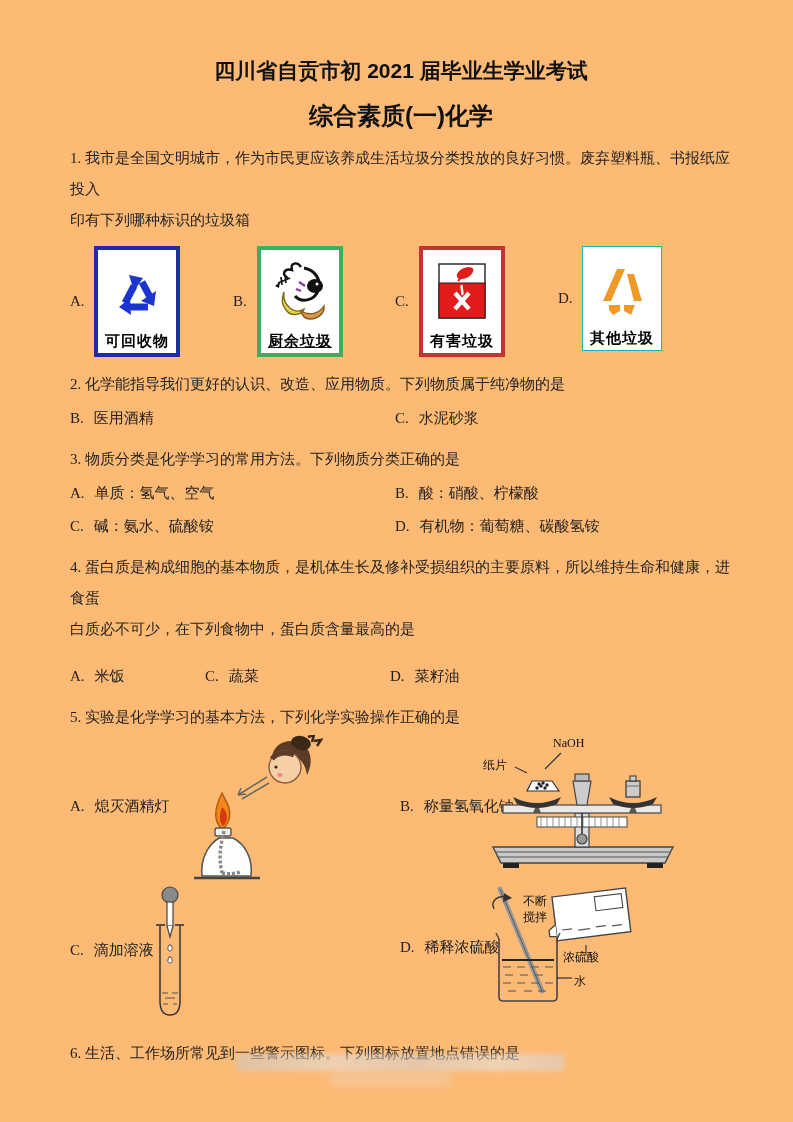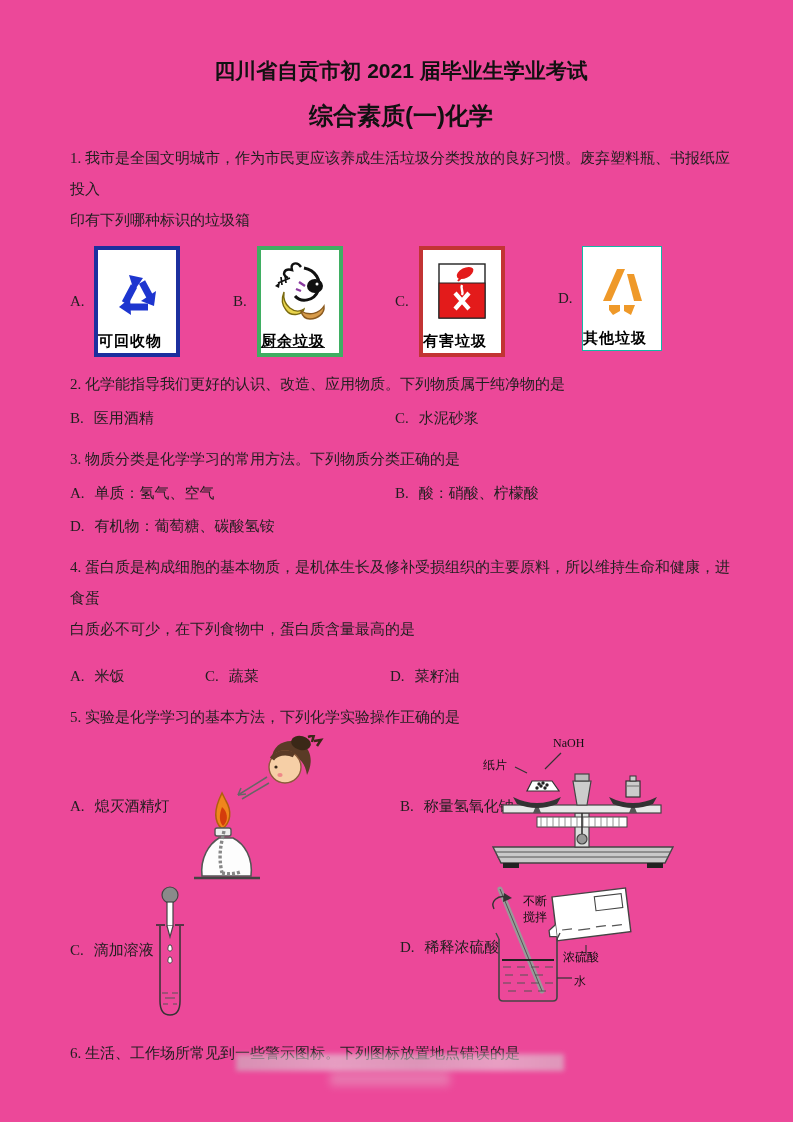--- a/index.html
+++ b/index.html
@@ -1,32 +1,32 @@
 <!DOCTYPE html>
 <html><head>
 <meta charset="utf-8">
 <style>
   html,body{margin:0;padding:0;background:#fff;}
-  .page{position:relative;width:793px;height:1122px;background:#ec4899;overflow:hidden;
+  .page{position:relative;width:793px;height:1122px;background:#fdba74;overflow:hidden;
         font-family:"Liberation Serif","DejaVu Serif",serif;color:#1f1f1f;}
   .content{position:absolute;left:70px;top:56px;width:662px;}
   .title{margin:0;text-align:center;font-size:21px;font-weight:700;line-height:30px;
          font-family:"Liberation Sans","DejaVu Sans",sans-serif;color:#111;}
   .subtitle{margin:12px 0 0 0;text-align:center;font-size:24px;font-weight:700;line-height:36px;
          font-family:"Liberation Sans","DejaVu Sans",sans-serif;color:#111;}
   .stem{margin:9px 0 0 0;font-size:15px;line-height:31px;}
   .opt2col{display:grid;grid-template-columns:325px 1fr;font-size:15px;line-height:33px;margin-top:2px;}
   .opt4col{display:grid;grid-template-columns:135px 185px 170px 1fr;font-size:15px;line-height:33px;margin-top:15px;}
   .letter{margin-right:10px;}
   
   .iconrow{position:relative;height:116px;margin:8px 0 6px 0;}
   .q1opt{position:absolute;top:2px;display:flex;align-items:center;}
   .q1letter{width:24px;font-size:15px;}
   .sign{width:78px;height:100px;background:#fff;display:flex;flex-direction:column;
-        align-items:flex-start;justify-content:flex-end;padding-bottom:3px;}
+        align-items:center;justify-content:flex-end;padding-bottom:3px;}
   .sign-a{border:4px solid #1c2f9e;}
   .sign-b{border:4px solid #3fae62;text-decoration:underline;}
   .sign-c{border:4px solid #c23434;}
   .sign-d{border:1px solid #14b8a6;}
   .signicon{flex:1;display:flex;align-items:center;justify-content:center;width:100%;}
   .signlabel{font-family:"Liberation Sans","DejaVu Sans",sans-serif;font-weight:700;font-size:15px;
         letter-spacing:1px;color:#000;line-height:18px;white-space:nowrap;}
   
   .figrow{position:relative;height:146px;margin-top:2px;font-size:15px;}
   .figlabel{position:absolute;white-space:nowrap;}
@@ -130,20 +130,21 @@
     <p class="stem">2. 化学能指导我们更好的认识、改造、应用物质。下列物质属于纯净物的是</p>
     <div class="opt2col">
       <div><span class="letter">B.</span><span>医用酒精</span></div>
       <div><span class="letter">C.</span><span>水泥砂浆</span></div>
     </div>
 
     <p class="stem">3. 物质分类是化学学习的常用方法。下列物质分类正确的是</p>
     <div class="opt2col">
       <div><span class="letter">A.</span><span>单质：氢气、空气</span></div>
       <div><span class="letter">B.</span><span>酸：硝酸、柠檬酸</span></div>
+      <div><span class="letter">C.</span><span>碱：氨水、硫酸铵</span></div>
       <div><span class="letter">D.</span><span>有机物：葡萄糖、碳酸氢铵</span></div>
     </div>
 
     <p class="stem"><span>4. 蛋白质是构成细胞的基本物质，是机体生长及修补受损组织的主要原料，所以维持生命和健康，进食蛋</span><br>
       <span>白质必不可少，在下列食物中，蛋白质含量最高的是</span></p>
     <div class="opt4col">
       <div><span class="letter">A.</span><span>米饭</span></div>
       <div><span class="letter">C.</span><span>蔬菜</span></div>
       <div><span class="letter">D.</span><span>菜籽油</span></div>
     </div>

